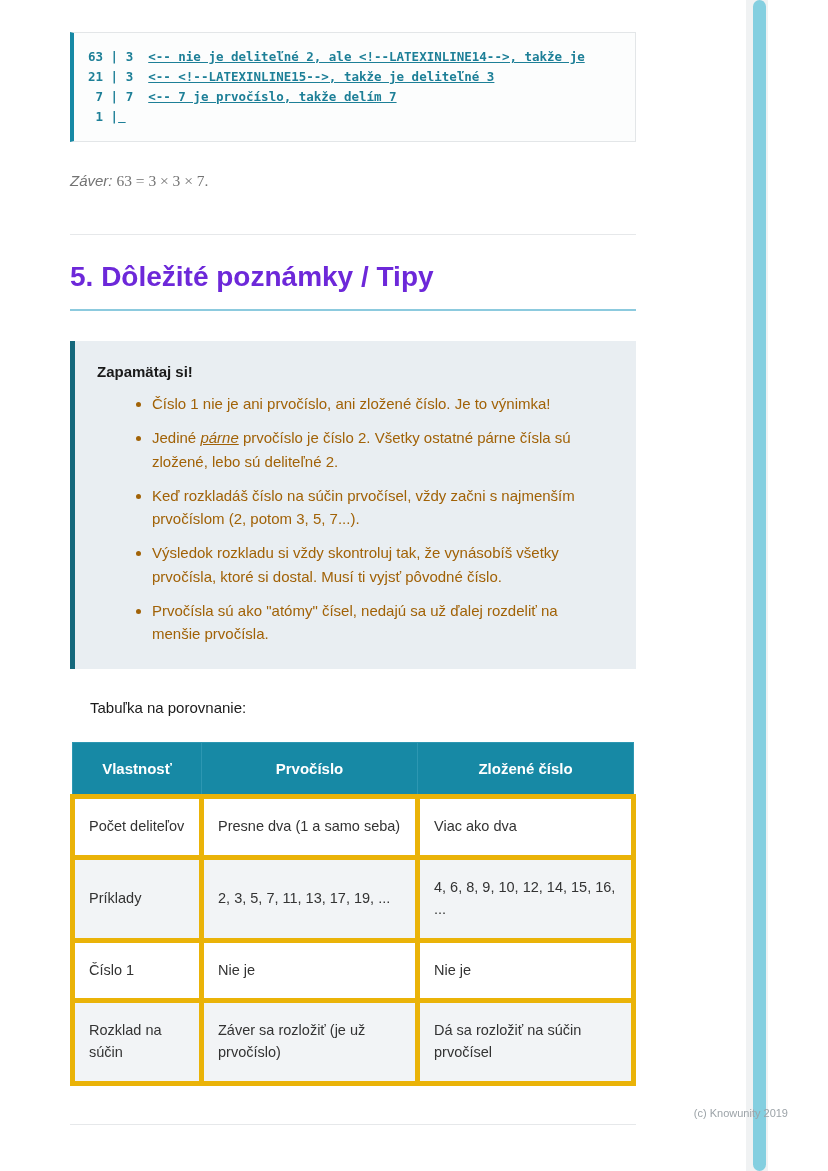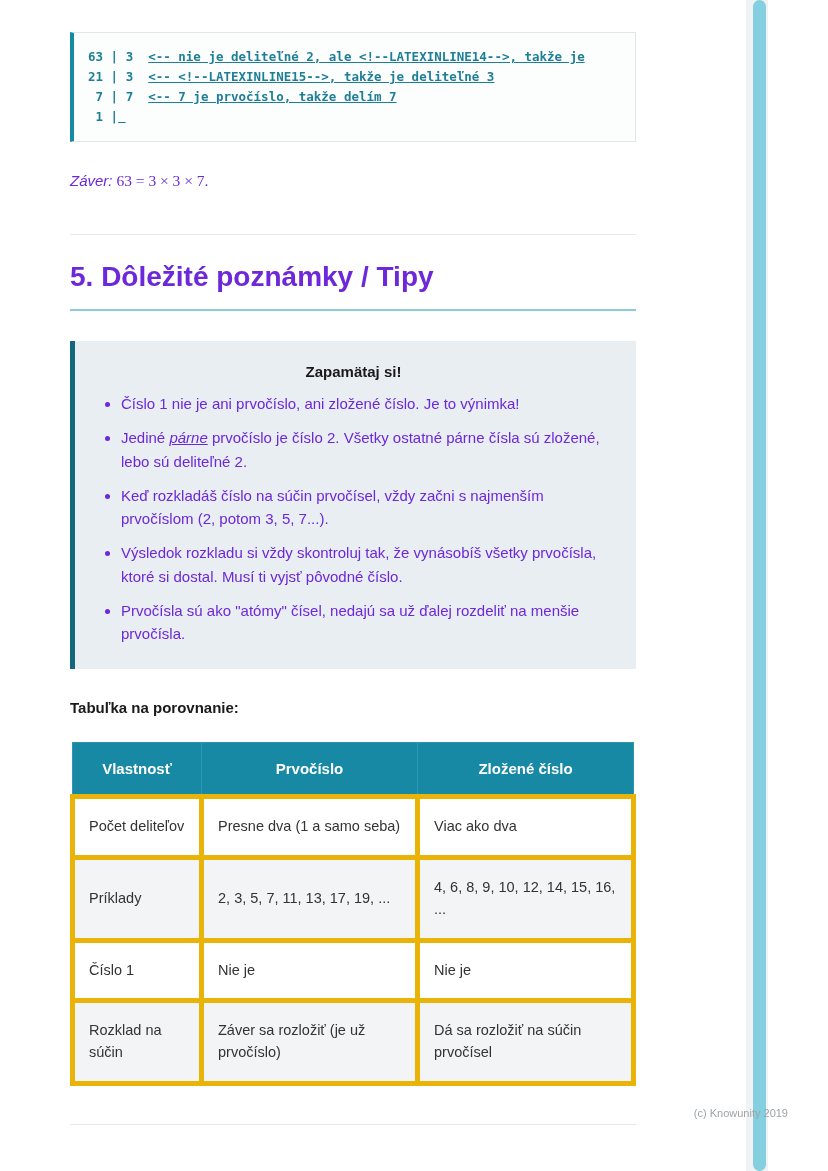--- a/index.html
+++ b/index.html
@@ -27,21 +27,21 @@
     font-family: "DejaVu Sans Mono", monospace;
     font-size: 12.5px;
     font-weight: bold;
     color: #1d7f97;
     line-height: 20px;
     white-space: pre;
   }
   .code-comment { text-decoration: underline; }
 
   
-  .conclusion { margin-top: 30px; font-size: 15px; color: #6d28d9; }
+  .conclusion { margin-top: 30px; font-size: 15px; color: #737373; }
   .conclusion .label { font-style: italic; }
   .conclusion .math { font-family: "Liberation Serif", serif; font-size: 15.5px; }
 
   hr.divider {
     border: none; border-top: 1px solid #e6e8ea;
     margin: 44px 0 0 0;
   }
 
   h1.section-heading {
     margin: 24px 0 0 0;
@@ -53,31 +53,32 @@
     font-weight: bold;
   }
 
   
   .callout {
     margin-top: 30px;
     background: #e9eef2;
     border-left: 5px solid #15687c;
     padding: 22px 26px 24px 22px;
   }
-  .callout-title { font-weight: bold; font-size: 15px; color: #1a1a1a; text-align: center; }
+  .callout-title { font-weight: bold; font-size: 15px; color: #1a1a1a; }
   .callout ul { margin: 12px 0 0 0; padding-left: 24px; }
   .callout li {
     margin-top: 11px;
     font-size: 15px;
     line-height: 1.55;
-    color: #6d28d9;
+    color: #a16207;
+    margin-left: 31px;
   }
   .it { font-style: italic; text-decoration: underline; }
 
-  .table-intro { margin-top: 30px; font-weight: bold; font-size: 15px; color: #1a1a1a; }
+  .table-intro { margin-top: 30px; font-weight: normal; font-size: 15px; color: #1a1a1a; margin-left: 20px; }
 
   table.compare {
     width: 100%;
     border-collapse: collapse;
     margin-top: 26px;
   }
   table.compare th {
     background: #1789a5;
     color: #ffffff;
     font-size: 15px;

